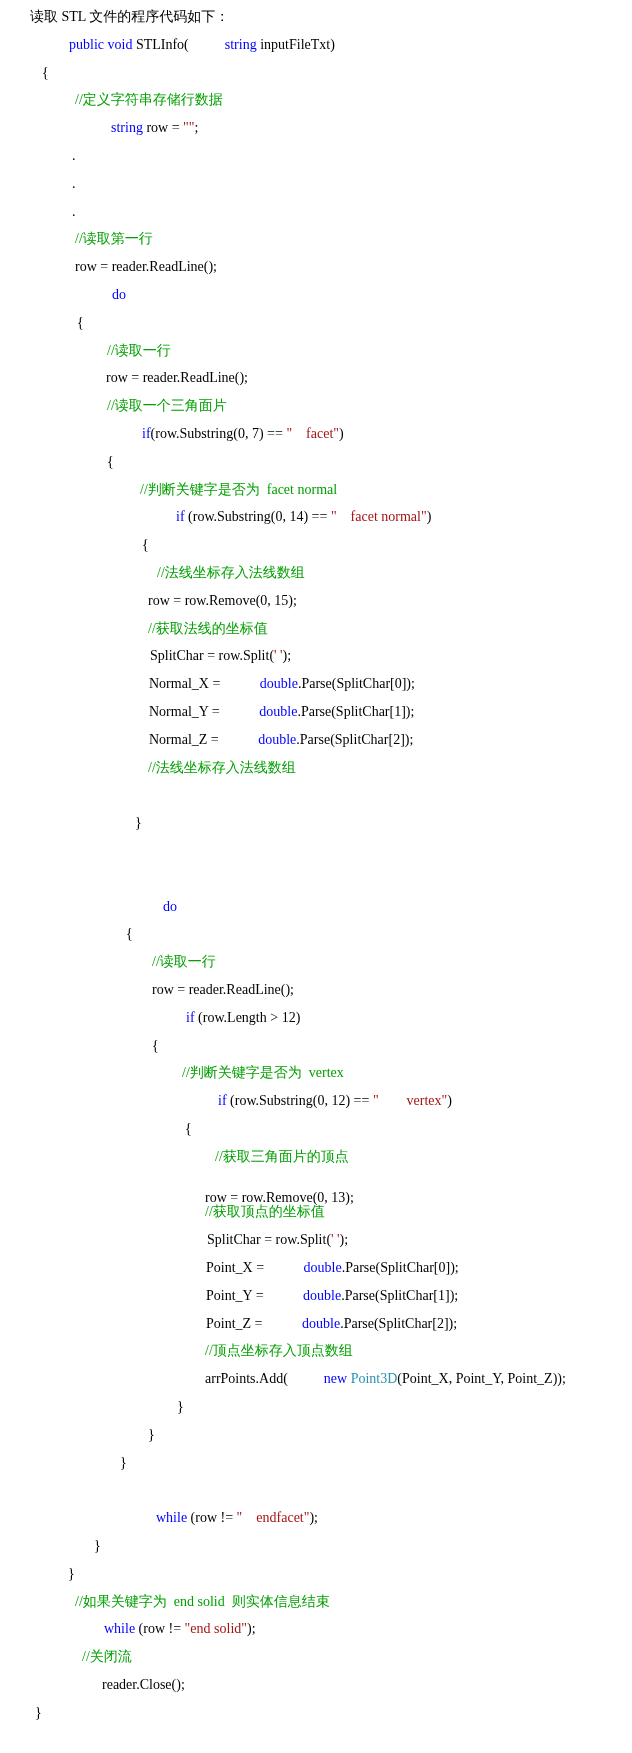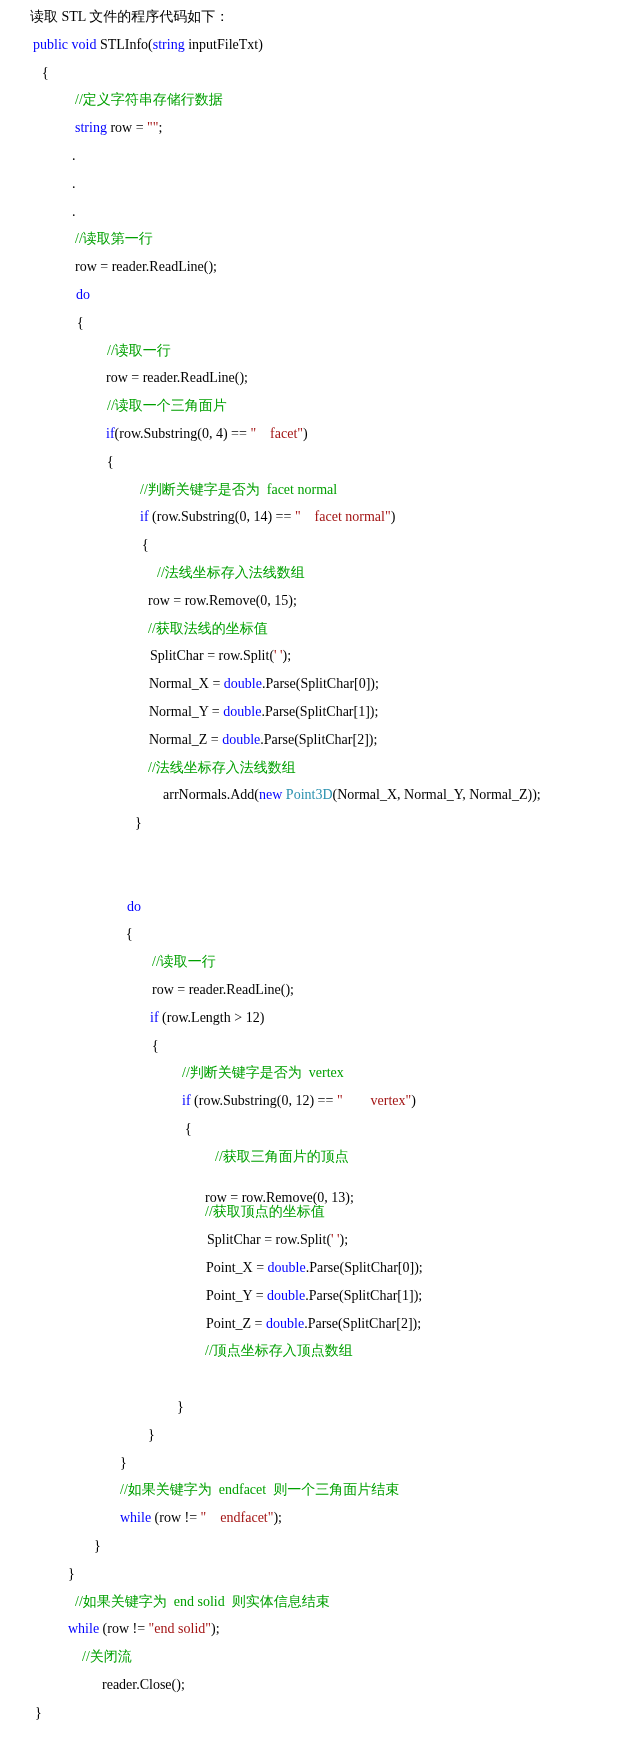--- a/index.html
+++ b/index.html
@@ -20,21 +20,21 @@
   .code-area {
     position: absolute;
     inset: 0;
   }
   .code-line {
     position: absolute;
     white-space: pre;
     line-height: 18px;
   }
   .tok-p { color: var(--tok-plain, #000000); }
-  .tok-k { color: var(--tok-keyword, #0000ff); }
+  .tok-k { color: var(--tok-keyword, #0000ff); margin-left: 36px; }
   .tok-c { color: var(--tok-comment, #00a000); }
   .tok-s { color: var(--tok-string, #a31515); }
   .tok-y { color: var(--tok-type, #2b91af); }
 </style>
 </head>
 <body>
 
 <div class="page" style="background: rgb(255, 255, 255);">
   <div class="code-area" id="code-area">
       <div class="code-line" style="left: 30px; top: 8px;"><span class="tok tok-p">读取 STL 文件的程序代码如下：</span></div>
@@ -45,56 +45,55 @@
       <div class="code-line" style="left: 72px; top: 147px;"><span class="tok tok-p">.</span></div>
       <div class="code-line" style="left: 72px; top: 175px;"><span class="tok tok-p">.</span></div>
       <div class="code-line" style="left: 72px; top: 203px;"><span class="tok tok-p">.</span></div>
       <div class="code-line" style="left: 75px; top: 230px;"><span class="tok tok-c">//读取第一行</span></div>
       <div class="code-line" style="left: 75px; top: 258px;"><span class="tok tok-p">row = reader.ReadLine();</span></div>
       <div class="code-line" style="left: 76px; top: 286px;"><span class="tok tok-k">do</span></div>
       <div class="code-line" style="left: 77px; top: 314px;"><span class="tok tok-p">{</span></div>
       <div class="code-line" style="left: 107px; top: 342px;"><span class="tok tok-c">//读取一行</span></div>
       <div class="code-line" style="left: 106px; top: 369px;"><span class="tok tok-p">row = reader.ReadLine();</span></div>
       <div class="code-line" style="left: 107px; top: 397px;"><span class="tok tok-c">//读取一个三角面片</span></div>
-      <div class="code-line" style="left: 106px; top: 425px;"><span class="tok tok-k">if</span><span class="tok tok-p">(row.Substring(0, 4) == </span><span class="tok tok-s">"    facet"</span><span class="tok tok-p">)</span></div>
+      <div class="code-line" style="left: 106px; top: 425px;"><span class="tok tok-k">if</span><span class="tok tok-p">(row.Substring(0, 7) == </span><span class="tok tok-s">"    facet"</span><span class="tok tok-p">)</span></div>
       <div class="code-line" style="left: 107px; top: 453px;"><span class="tok tok-p">{</span></div>
       <div class="code-line" style="left: 140px; top: 481px;"><span class="tok tok-c">//判断关键字是否为  facet normal</span></div>
       <div class="code-line" style="left: 140px; top: 508px;"><span class="tok tok-k">if</span><span class="tok tok-p"> (row.Substring(0, 14) == </span><span class="tok tok-s">"    facet normal"</span><span class="tok tok-p">)</span></div>
       <div class="code-line" style="left: 142px; top: 536px;"><span class="tok tok-p">{</span></div>
       <div class="code-line" style="left: 157px; top: 564px;"><span class="tok tok-c">//法线坐标存入法线数组</span></div>
       <div class="code-line" style="left: 148px; top: 592px;"><span class="tok tok-p">row = row.Remove(0, 15);</span></div>
       <div class="code-line" style="left: 148px; top: 620px;"><span class="tok tok-c">//获取法线的坐标值</span></div>
       <div class="code-line" style="left: 150px; top: 647px;"><span class="tok tok-p">SplitChar = row.Split(</span><span class="tok tok-s">' '</span><span class="tok tok-p">);</span></div>
       <div class="code-line" style="left: 149px; top: 675px;"><span class="tok tok-p">Normal_X = </span><span class="tok tok-k">double</span><span class="tok tok-p">.Parse(SplitChar[0]);</span></div>
       <div class="code-line" style="left: 149px; top: 703px;"><span class="tok tok-p">Normal_Y = </span><span class="tok tok-k">double</span><span class="tok tok-p">.Parse(SplitChar[1]);</span></div>
       <div class="code-line" style="left: 149px; top: 731px;"><span class="tok tok-p">Normal_Z = </span><span class="tok tok-k">double</span><span class="tok tok-p">.Parse(SplitChar[2]);</span></div>
       <div class="code-line" style="left: 148px; top: 759px;"><span class="tok tok-c">//法线坐标存入法线数组</span></div>
-      <div class="code-line" style="left: 163px; top: 786px;"><span class="tok tok-p">arrNormals.Add(</span><span class="tok tok-k">new</span><span class="tok tok-p"> </span><span class="tok tok-y">Point3D</span><span class="tok tok-p">(Normal_X, Normal_Y, Normal_Z));</span></div>
       <div class="code-line" style="left: 135px; top: 814px;"><span class="tok tok-p">}</span></div>
       <div class="code-line" style="left: 127px; top: 898px;"><span class="tok tok-k">do</span></div>
       <div class="code-line" style="left: 126px; top: 925px;"><span class="tok tok-p">{</span></div>
       <div class="code-line" style="left: 152px; top: 953px;"><span class="tok tok-c">//读取一行</span></div>
       <div class="code-line" style="left: 152px; top: 981px;"><span class="tok tok-p">row = reader.ReadLine();</span></div>
       <div class="code-line" style="left: 150px; top: 1009px;"><span class="tok tok-k">if</span><span class="tok tok-p"> (row.Length &gt; 12)</span></div>
       <div class="code-line" style="left: 152px; top: 1037px;"><span class="tok tok-p">{</span></div>
       <div class="code-line" style="left: 182px; top: 1064px;"><span class="tok tok-c">//判断关键字是否为  vertex</span></div>
       <div class="code-line" style="left: 182px; top: 1092px;"><span class="tok tok-k">if</span><span class="tok tok-p"> (row.Substring(0, 12) == </span><span class="tok tok-s">"        vertex"</span><span class="tok tok-p">)</span></div>
       <div class="code-line" style="left: 185px; top: 1120px;"><span class="tok tok-p">{</span></div>
       <div class="code-line" style="left: 215px; top: 1148px;"><span class="tok tok-c">//获取三角面片的顶点</span></div>
       <div class="code-line" style="left: 205px; top: 1176px; margin-top: 13px;"><span class="tok tok-p">row = row.Remove(0, 13);</span></div>
       <div class="code-line" style="left: 205px; top: 1203px;"><span class="tok tok-c">//获取顶点的坐标值</span></div>
       <div class="code-line" style="left: 207px; top: 1231px;"><span class="tok tok-p">SplitChar = row.Split(</span><span class="tok tok-s">' '</span><span class="tok tok-p">);</span></div>
       <div class="code-line" style="left: 206px; top: 1259px;"><span class="tok tok-p">Point_X = </span><span class="tok tok-k">double</span><span class="tok tok-p">.Parse(SplitChar[0]);</span></div>
       <div class="code-line" style="left: 206px; top: 1287px;"><span class="tok tok-p">Point_Y = </span><span class="tok tok-k">double</span><span class="tok tok-p">.Parse(SplitChar[1]);</span></div>
       <div class="code-line" style="left: 206px; top: 1315px;"><span class="tok tok-p">Point_Z = </span><span class="tok tok-k">double</span><span class="tok tok-p">.Parse(SplitChar[2]);</span></div>
       <div class="code-line" style="left: 205px; top: 1342px;"><span class="tok tok-c">//顶点坐标存入顶点数组</span></div>
+      <div class="code-line" style="left: 205px; top: 1370px;"><span class="tok tok-p">arrPoints.Add(</span><span class="tok tok-k">new</span><span class="tok tok-p"> </span><span class="tok tok-y">Point3D</span><span class="tok tok-p">(Point_X, Point_Y, Point_Z));</span></div>
       <div class="code-line" style="left: 177px; top: 1398px;"><span class="tok tok-p">}</span></div>
       <div class="code-line" style="left: 148px; top: 1426px;"><span class="tok tok-p">}</span></div>
       <div class="code-line" style="left: 120px; top: 1454px;"><span class="tok tok-p">}</span></div>
-      <div class="code-line" style="left: 120px; top: 1481px;"><span class="tok tok-c">//如果关键字为  endfacet  则一个三角面片结束</span></div>
       <div class="code-line" style="left: 120px; top: 1509px;"><span class="tok tok-k">while</span><span class="tok tok-p"> (row != </span><span class="tok tok-s">"    endfacet"</span><span class="tok tok-p">);</span></div>
       <div class="code-line" style="left: 94px; top: 1537px;"><span class="tok tok-p">}</span></div>
       <div class="code-line" style="left: 68px; top: 1565px;"><span class="tok tok-p">}</span></div>
       <div class="code-line" style="left: 75px; top: 1593px;"><span class="tok tok-c">//如果关键字为  end solid  则实体信息结束</span></div>
       <div class="code-line" style="left: 68px; top: 1620px;"><span class="tok tok-k">while</span><span class="tok tok-p"> (row != </span><span class="tok tok-s">"end solid"</span><span class="tok tok-p">);</span></div>
       <div class="code-line" style="left: 82px; top: 1648px;"><span class="tok tok-c">//关闭流</span></div>
       <div class="code-line" style="left: 67px; top: 1676px; margin-left: 35px;"><span class="tok tok-p">reader.Close();</span></div>
       <div class="code-line" style="left: 35px; top: 1704px;"><span class="tok tok-p">}</span></div>
     </div>
 </div>

